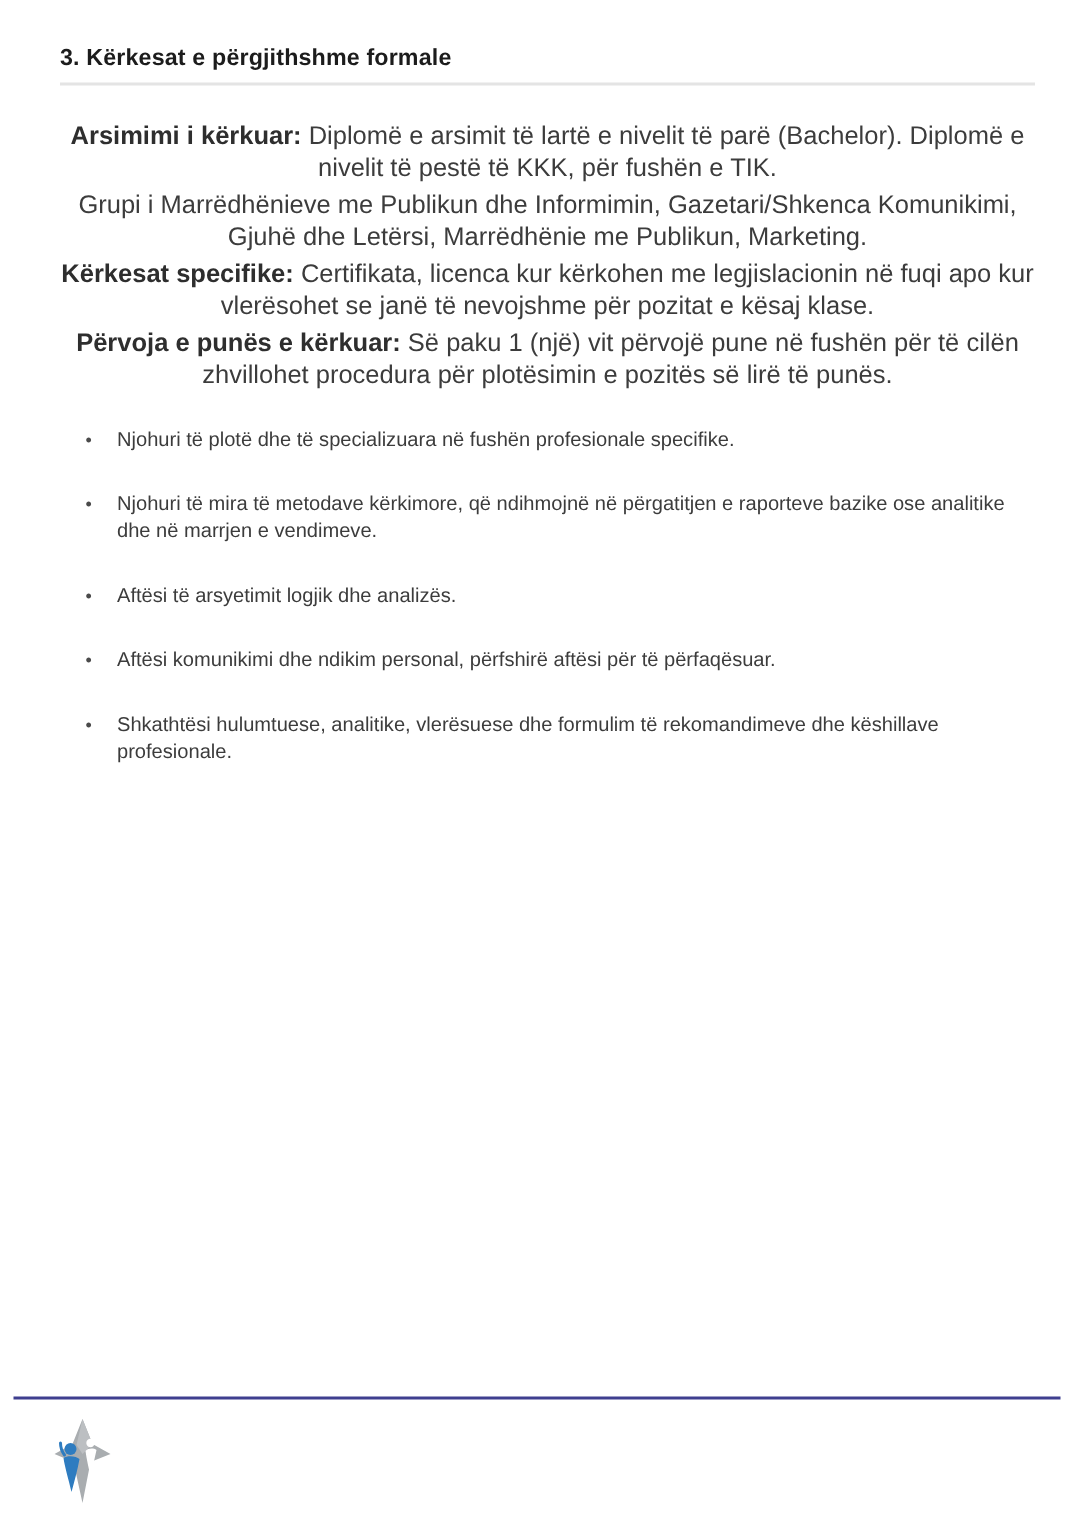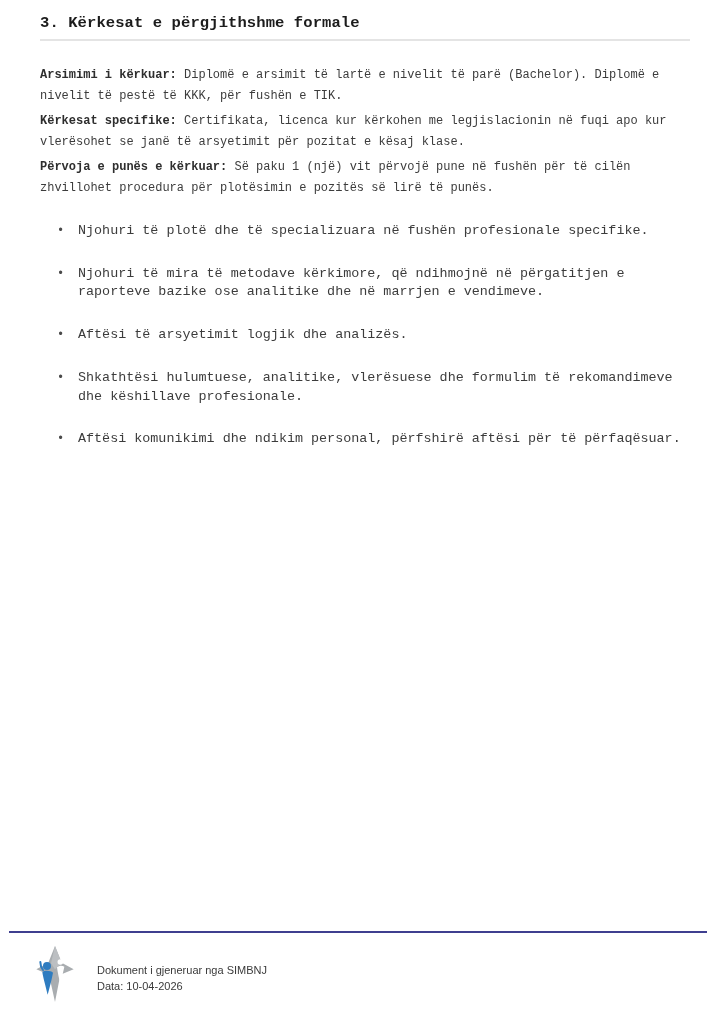--- a/index.html
+++ b/index.html
@@ -8,39 +8,39 @@
     position: relative;
     width: 725px;
     height: 1024px;
     background: #ffffff;
     font-family: "Liberation Sans", sans-serif;
     color: #3c3c3c;
     overflow: hidden;
   }
   .doc {
     position: absolute;
-    top: 14px;
+    top: 30px;
     left: 40px;
     width: 650px;
-    font-family: Liberation Mono, monospace;
   }
   .section-heading {
     font-size: 15.5px;
     font-weight: bold;
     color: #1c1c1c;
     padding-bottom: 7px;
     border-bottom: 2px solid #e4e4e4;
     letter-spacing: 0.1px;
   }
   .section-heading.second { margin-top: 23px; }
   p.body-para {
-    font-size: 12px;
+    font-size: 17px;
     line-height: 20.5px;
     margin-top: 5px;
     color: #3c3c3c;
+    text-align: center;
   }
   p.body-para.first { margin-top: 24px; }
   .plabel { font-weight: bold; color: #2e2e2e; }
   ul.req-list {
     margin-top: 18px;
     padding-left: 38px;
     list-style: none;
   }
   ul.req-list li {
     position: relative;
@@ -87,56 +87,56 @@
 <div class="page">
   <div class="doc">
 
     <div class="section-heading">3. Kërkesat e përgjithshme formale</div>
 
     <p class="body-para first">
       <span class="plabel">Arsimimi i kërkuar:</span>
       <span>Diplomë e arsimit të lartë e nivelit të parë (Bachelor). Diplomë e nivelit të pestë të KKK, për fushën e TIK.</span>
     </p>
 
+    <p class="body-para">
+      <span class="plabel"></span>
+      <span>Grupi i Marrëdhënieve me Publikun dhe Informimin, Gazetari/Shkenca Komunikimi, Gjuhë dhe Letërsi, Marrëdhënie me Publikun, Marketing.</span>
+    </p>
 
     <p class="body-para">
       <span class="plabel">Kërkesat specifike:</span>
-      <span>Certifikata, licenca kur kërkohen me legjislacionin në fuqi apo kur vlerësohet se janë të arsyetimit për pozitat e kësaj klase.</span>
+      <span>Certifikata, licenca kur kërkohen me legjislacionin në fuqi apo kur vlerësohet se janë të nevojshme për pozitat e kësaj klase.</span>
     </p>
 
     <p class="body-para">
       <span class="plabel">Përvoja e punës e kërkuar:</span>
       <span>Së paku 1 (një) vit përvojë pune në fushën për të cilën zhvillohet procedura për plotësimin e pozitës së lirë të punës.</span>
     </p>
 
 
     <ul class="req-list">
       <li>Njohuri të plotë dhe të specializuara në fushën profesionale specifike.</li>
       <li>Njohuri të mira të metodave kërkimore, që ndihmojnë në përgatitjen e raporteve bazike ose analitike dhe në marrjen e vendimeve.</li>
       <li>Aftësi të arsyetimit logjik dhe analizës.</li>
+      <li>Aftësi komunikimi dhe ndikim personal, përfshirë aftësi për të përfaqësuar.</li>
       <li>Shkathtësi hulumtuese, analitike, vlerësuese dhe formulim të rekomandimeve dhe këshillave profesionale.</li>
-      <li>Aftësi komunikimi dhe ndikim personal, përfshirë aftësi për të përfaqësuar.</li>
     </ul>
   </div>
 
   <div class="footer-divider"></div>
 
   <div class="footer-content">
     <div class="logo-box">
       <svg width="40" height="56" viewBox="0 0 60 84" xmlns="http://www.w3.org/2000/svg">
 
         <polygon points="30,0 40,25 58,35 38,43 30,84 21,43 2,35 20,25" fill="#a9adb0"></polygon>
         <polygon points="30,0 40,25 30,35 24,26" fill="#bcbfc2"></polygon>
 
         <circle cx="38" cy="24" r="4.2" fill="#ffffff"></circle>
         <path d="M33 32 C36 29 41 29 44 31 L38 58 C36 48 34 40 33 32 Z" fill="#ffffff"></path>
 
         <path d="M12 36 C9 32 8 28 8 24" stroke="#2e7cc0" stroke-width="3" stroke-linecap="round" fill="none"></path>
         <circle cx="18" cy="30" r="6" fill="#2e7cc0"></circle>
         <path d="M11 39 C15 36 24 37 27 40 C25 51 22 62 19 73 C16 60 12 47 11 39 Z" fill="#2e7cc0"></path>
       </svg>
     </div>
-    <div class="footer-text">
-      <div>Dokument i gjeneruar nga SIMBNJ</div>
-      <div>Data: 10-04-2026</div>
-    </div>
   </div>
 </div>
 
 </body></html>

